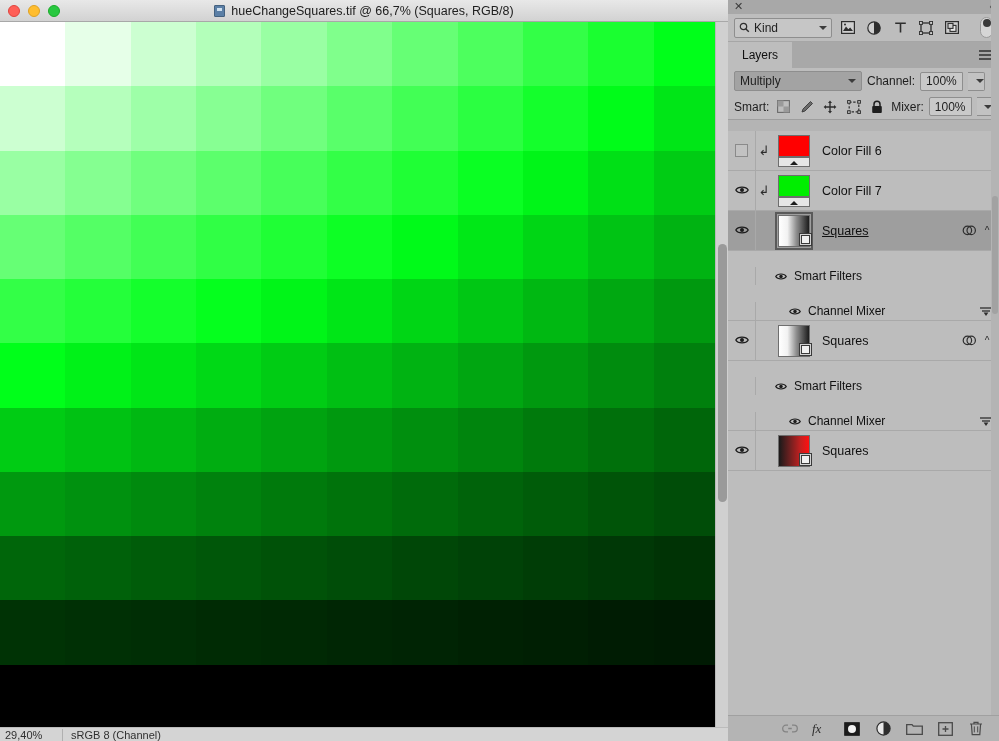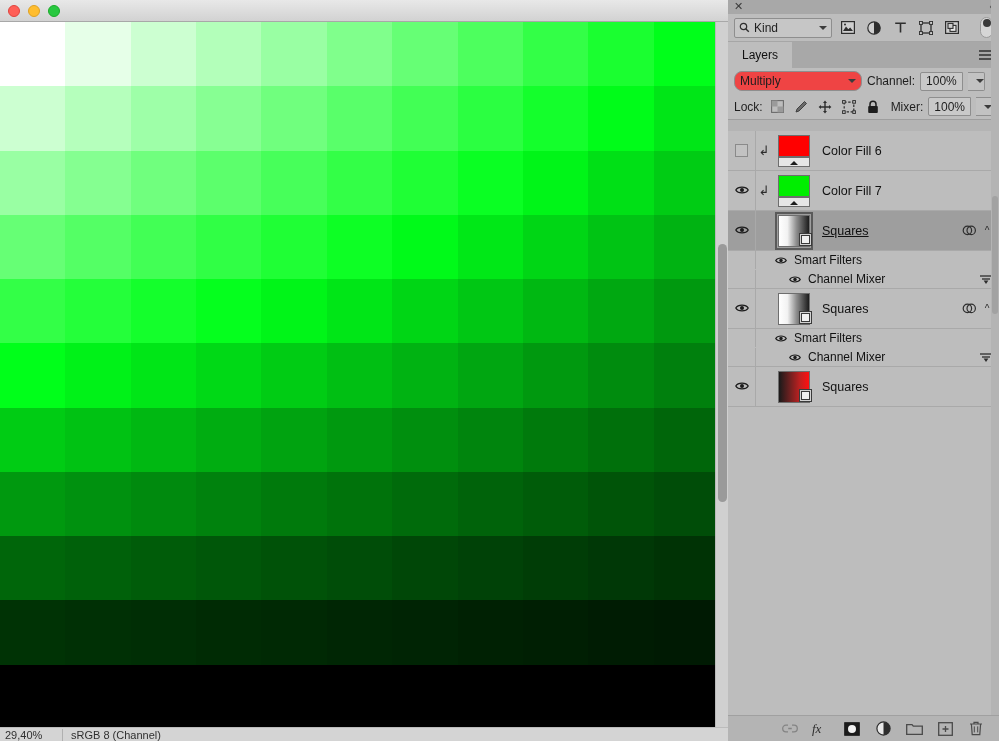--- a/index.html
+++ b/index.html
@@ -135,22 +135,22 @@
     content: ""; position: absolute; left: 1.5px; top: 1px; width: 8px; height: 8px;
     border-radius: 50%; background: #3a3a3a;
   }
 
   
   #blend-row {
     height: 26px; background: #bdbdbd; display: flex; align-items: center;
     padding: 0 6px; gap: 5px;
   }
   #blend-select {
-    width: 128px; height: 20px; background: #ef4444; border: 1px solid #8e8e8e;
-    border-radius: 8px; display: flex; align-items: center; padding: 0 5px;
+    width: 128px; height: 20px; background: #a3a3a3; border: 1px solid #8e8e8e;
+    border-radius: 2px; display: flex; align-items: center; padding: 0 5px;
     font-size: 12px; cursor: pointer;
   }
   .lbl { font-size: 12px; color: #1e1e1e; }
   .num-field {
     height: 19px; background: #c9c9c9; border: 1px solid #8e8e8e; border-radius: 2px 0 0 2px;
     display: flex; align-items: center; padding: 0 5px; font-size: 12px; cursor: text;
   }
   .num-stepper {
     height: 19px; width: 17px; background: #c2c2c2; border: 1px solid #8e8e8e; border-left: none;
     border-radius: 0 2px 2px 0; display: flex; align-items: center; justify-content: center; cursor: pointer;
@@ -211,21 +211,21 @@
   .layer-name.editing { text-decoration: underline; }
   .row-right { margin-left: auto; display: flex; align-items: center; gap: 5px; padding-right: 6px; }
   .fx-mask-ico { width: 14px; height: 14px; display: flex; align-items: center; justify-content: center; }
   .expand-caret {
     width: 12px; text-align: center; font-size: 10px; color: #2b2b2b; cursor: pointer;
   }
 
   
   .sub-row {
     height: 19px; display: flex; align-items: center; position: relative;
-    border-bottom: 1px solid transparent; cursor: pointer;
+    border-bottom: 1px solid transparent; cursor: pointer; margin-top: 16px;
   }
   .sub-row .eye-col { border-right: 1px solid #a9a9a9; }
   .sub-row.last { border-bottom: 1px solid #a9a9a9; }
   .sub-label { font-size: 12px; color: #111; }
   .eye-small { width: 14px; display: flex; align-items: center; justify-content: center; }
 
   
   #panel-vscroll {
     position: absolute; right: 0; top: 0; width: 8px; height: 100%;
     background: #b4b4b4;
@@ -247,20 +247,24 @@
 </head>
 <body>
 
 <div id="doc-window">
 
   <div id="title-bar">
     <div class="traffic-lights">
       <span class="tl close"></span>
       <span class="tl min"></span>
       <span class="tl max"></span>
+    </div>
+    <div id="title-text-wrap">
+      <span id="doc-icon"></span>
+      <span id="doc-title">hueChangeSquares.tif @ 66,7% (Squares, RGB/8)</span>
     </div>
   </div>
 
   <div id="canvas-area">
     <div id="squares-grid" style="grid-template-columns: repeat(11, 1fr); grid-template-rows: repeat(11, 1fr);">
         <div class="cell" style="background: rgb(255, 255, 255);"></div>
         <div class="cell" style="background: rgb(230, 255, 232);"></div>
         <div class="cell" style="background: rgb(204, 255, 209);"></div>
         <div class="cell" style="background: rgb(179, 255, 186);"></div>
         <div class="cell" style="background: rgb(153, 255, 163);"></div>
@@ -466,21 +470,21 @@
       <span class="caret-dn"></span>
     </div>
     <span class="lbl">Channel:</span>
     <span class="num-field">100%</span>
     <span class="num-stepper">
       <span class="caret-dn"></span>
     </span>
   </div>
 
   <div id="lock-row">
-    <span class="lbl">Lock:</span>
+    <span class="lbl">Smart:</span>
     <span class="lock-ico">
       <svg width="13" height="13" viewBox="0 0 13 13">
         <rect x="0.6" y="0.6" width="11.8" height="11.8" fill="none" stroke="#6a6a6a" stroke-width="1.1"></rect>
         <rect x="0.6" y="0.6" width="5.9" height="5.9" fill="#9a9a9a"></rect>
         <rect x="6.5" y="6.5" width="5.9" height="5.9" fill="#9a9a9a"></rect>
       </svg>
     </span>
     <span class="lock-ico">
       <svg width="14" height="14" viewBox="0 0 14 14">
         <path d="M10.5 1.5 L12.5 3.5 L5 11 L2 12 L3 9 Z" fill="#6a6a6a" stroke="#3a3a3a" stroke-width="0.9"></path>

